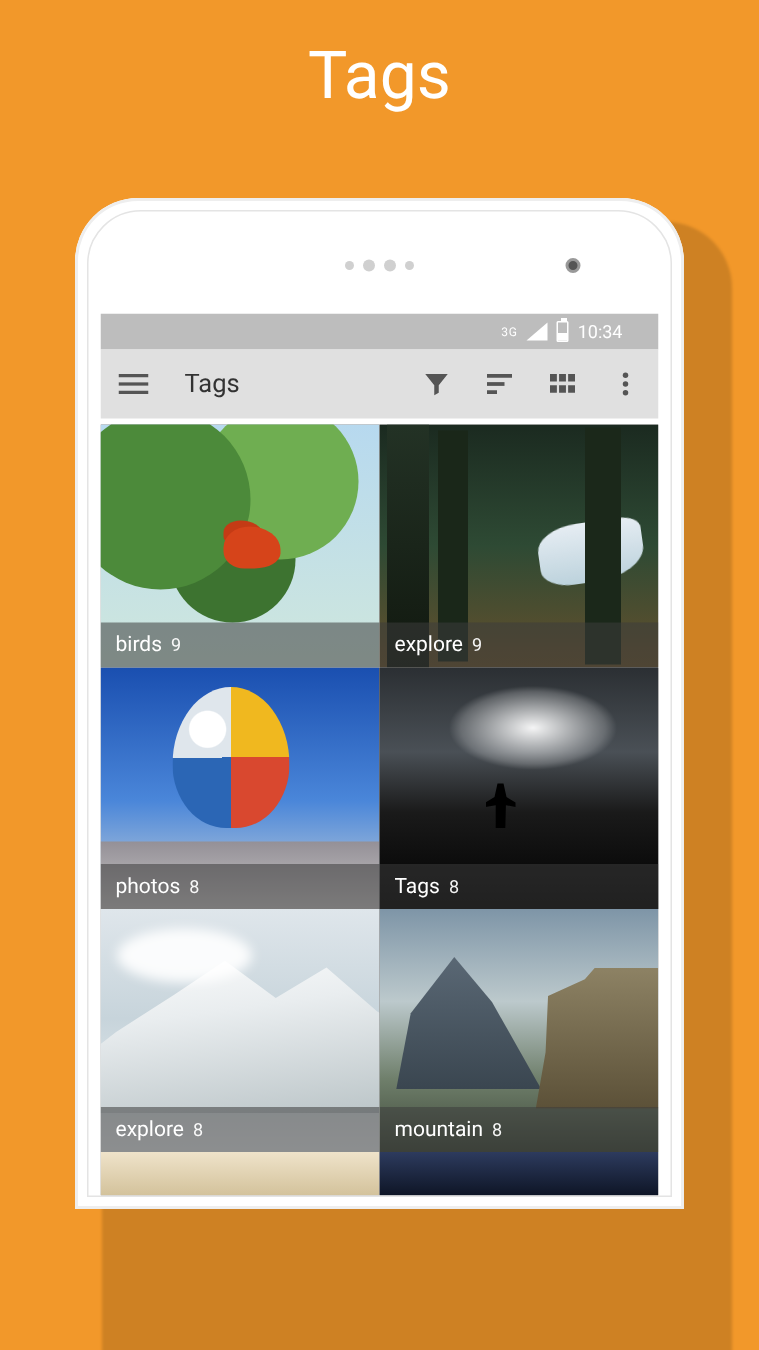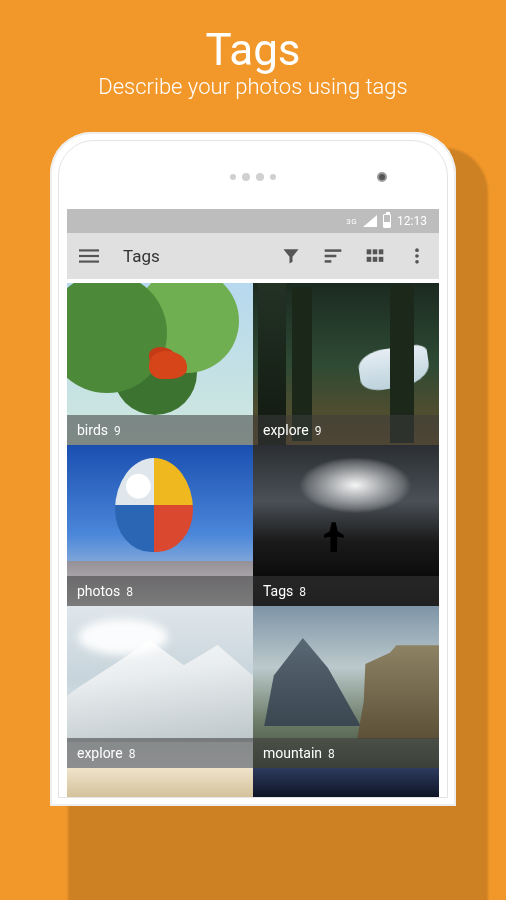--- a/index.html
+++ b/index.html
@@ -71,21 +71,21 @@
     margin: 0 8px;
     overflow: hidden;
   }
 
   .status-bar {
     height: 24px;
     background: #bdbdbd;
     display: flex;
     align-items: center;
     justify-content: flex-end;
-    padding: 0 12px;
+    padding: 0 24px;
     gap: 6px;
     color: #fff;
     font-size: 12px;
   }
   .status-bar .net-label { font-size: 8px; letter-spacing: 0.5px; }
   .status-bar .signal {
     width: 0; height: 0;
     border-style: solid;
     border-width: 0 0 12px 14px;
     border-color: transparent transparent #fff transparent;
@@ -252,42 +252,41 @@
   .scene.partial1 { background: linear-gradient(#efe3ca, #d3c29b); }
   .scene.partial2 { background: linear-gradient(#2d3b5e, #0e1526); }
 
   .tile.short { aspect-ratio: 1.15 / 0.18; }
 </style>
 </head>
 <body>
 
 <div class="promo-header">
   <div class="promo-title">Tags</div>
-  <div class="promo-sub">Describe your photos using tags</div>
 </div>
 
 <div class="device-shadow"></div>
 
 <div class="device">
   <div class="device-inner-ring">
     <div class="device-top">
       <span class="dot small"></span>
       <span class="dot"></span>
       <span class="dot"></span>
       <span class="dot small"></span>
       <span class="speaker"></span>
     </div>
 
     <div class="screen">
 
       <div class="status-bar">
         <span class="net-label">3G</span>
         <span class="signal"></span>
         <span class="battery"></span>
-        <span>12:13</span>
+        <span>10:34</span>
       </div>
 
       <div class="app-bar">
         <span class="icon-btn">
           <svg viewBox="0 0 24 24">
               <rect y="4" width="24" height="2.6"></rect>
               <rect y="10.7" width="24" height="2.6"></rect>
               <rect y="17.4" width="24" height="2.6"></rect>
             </svg>
         </span>

